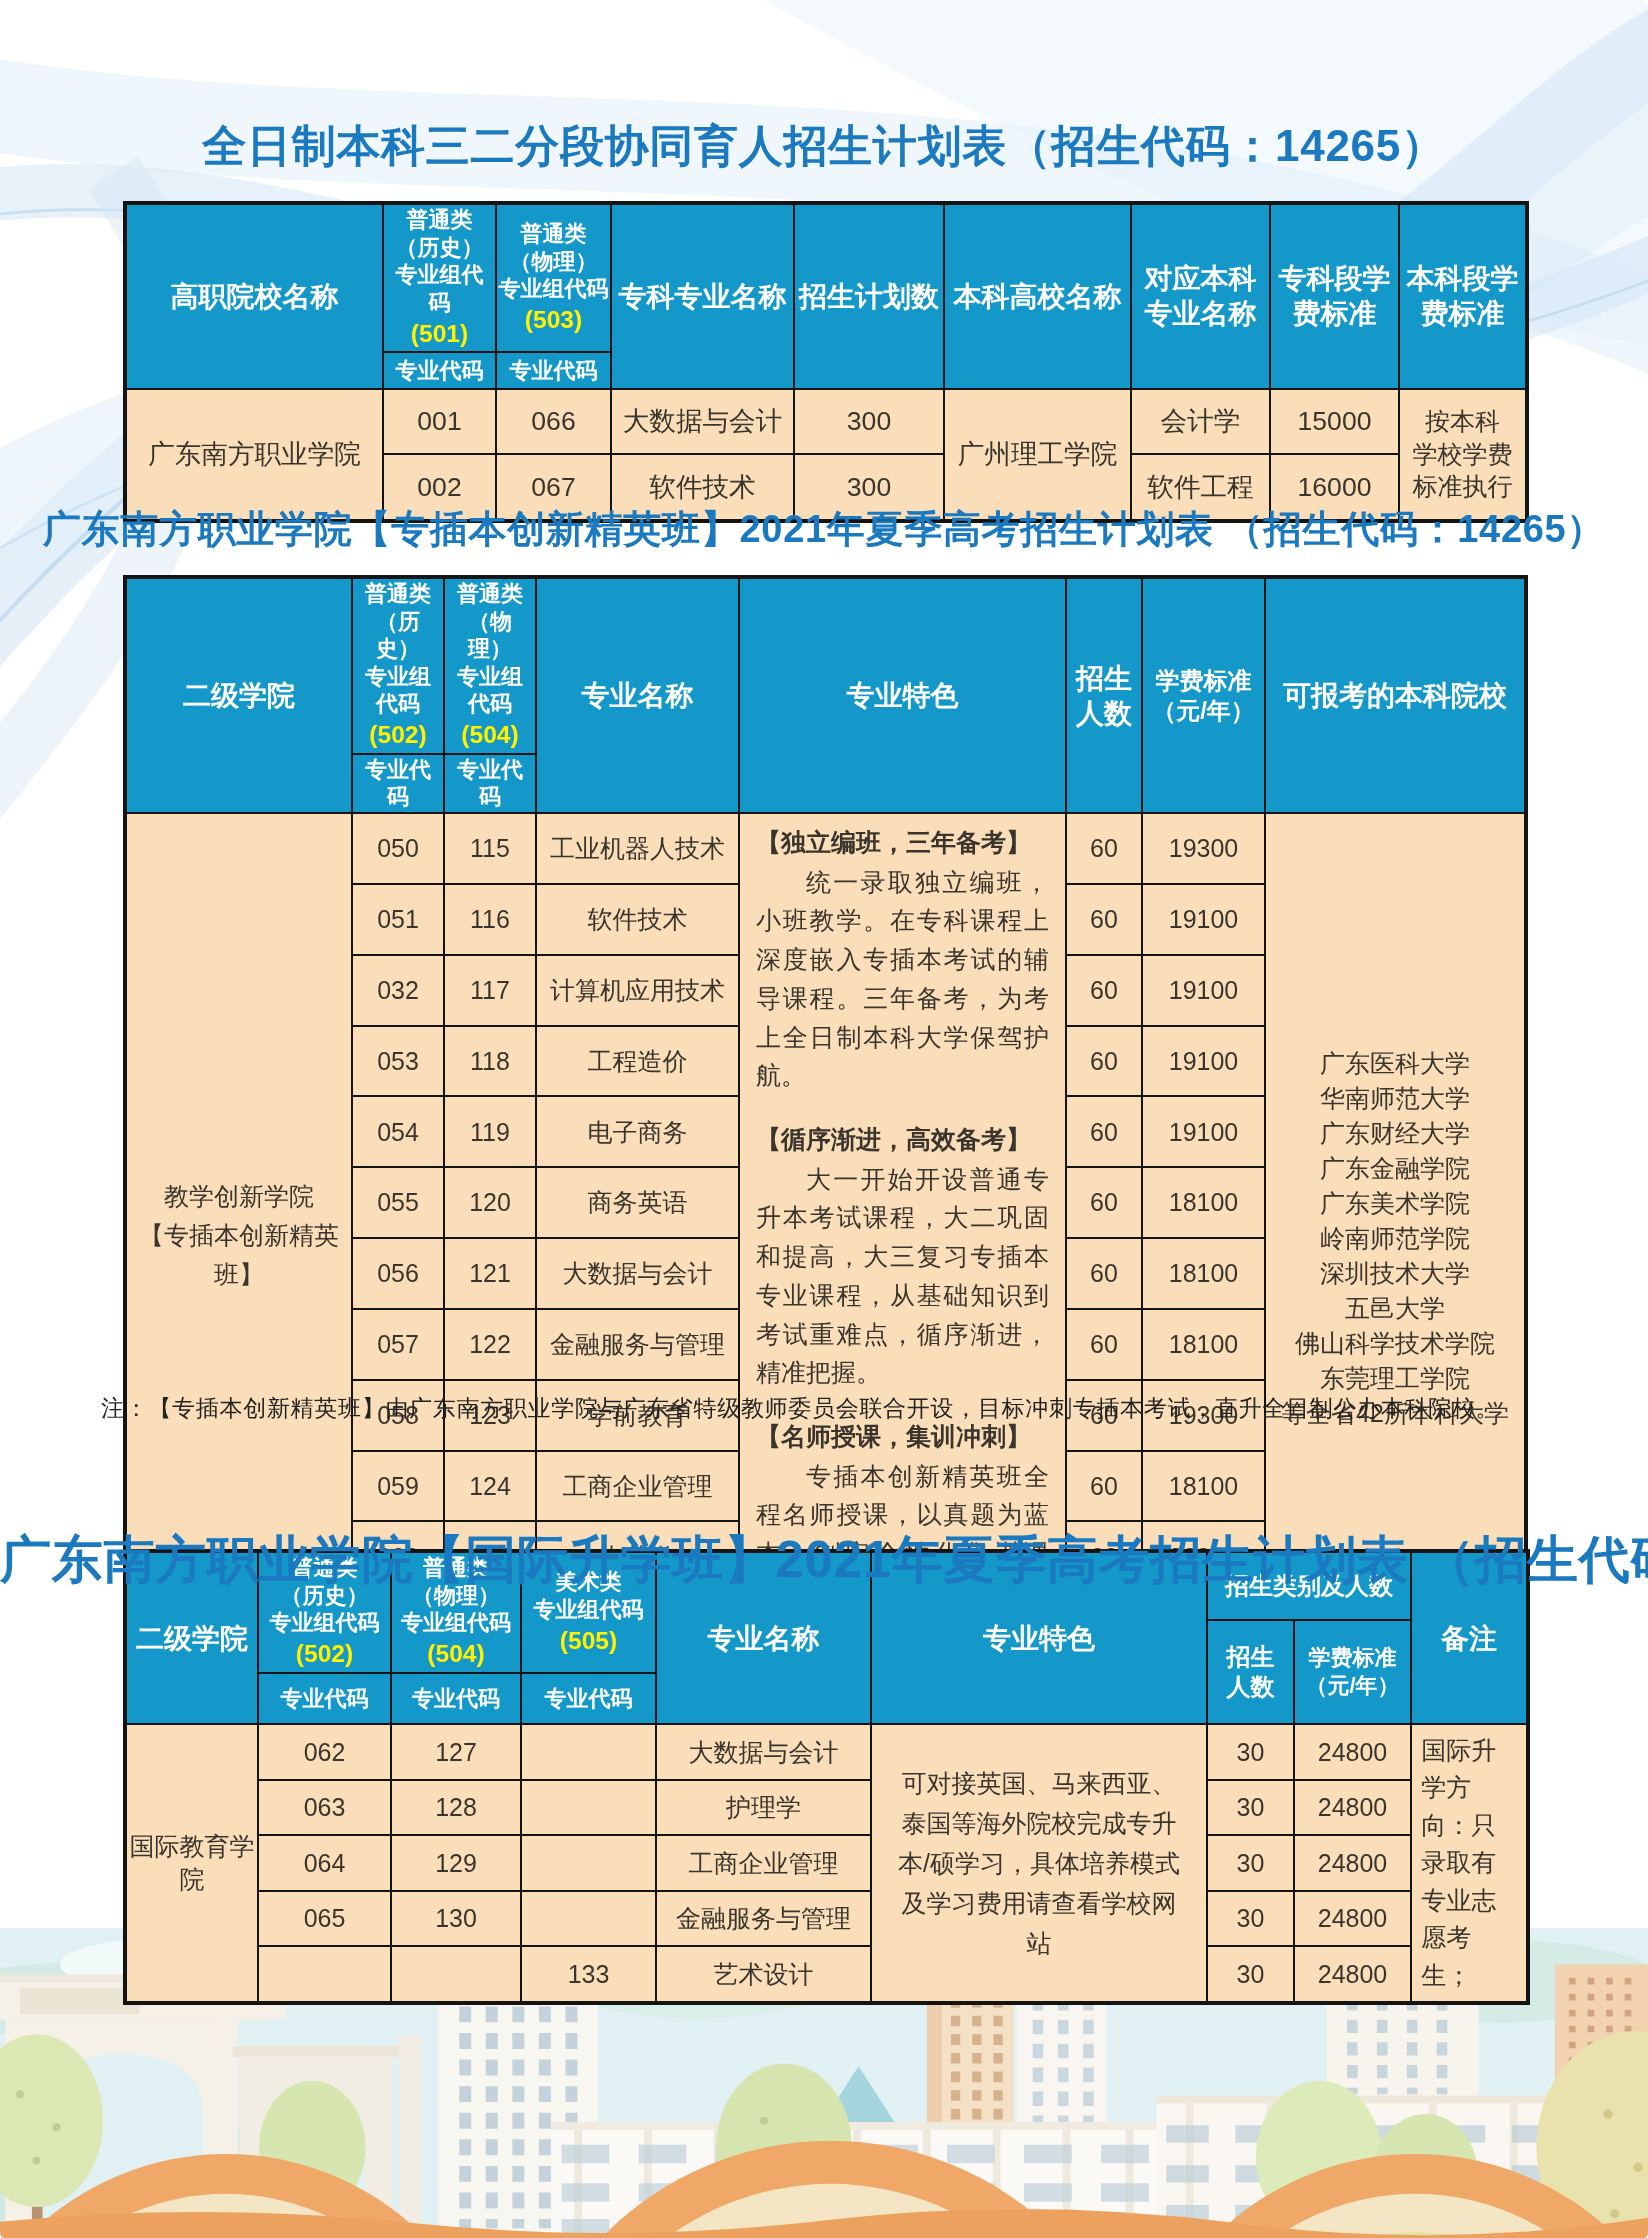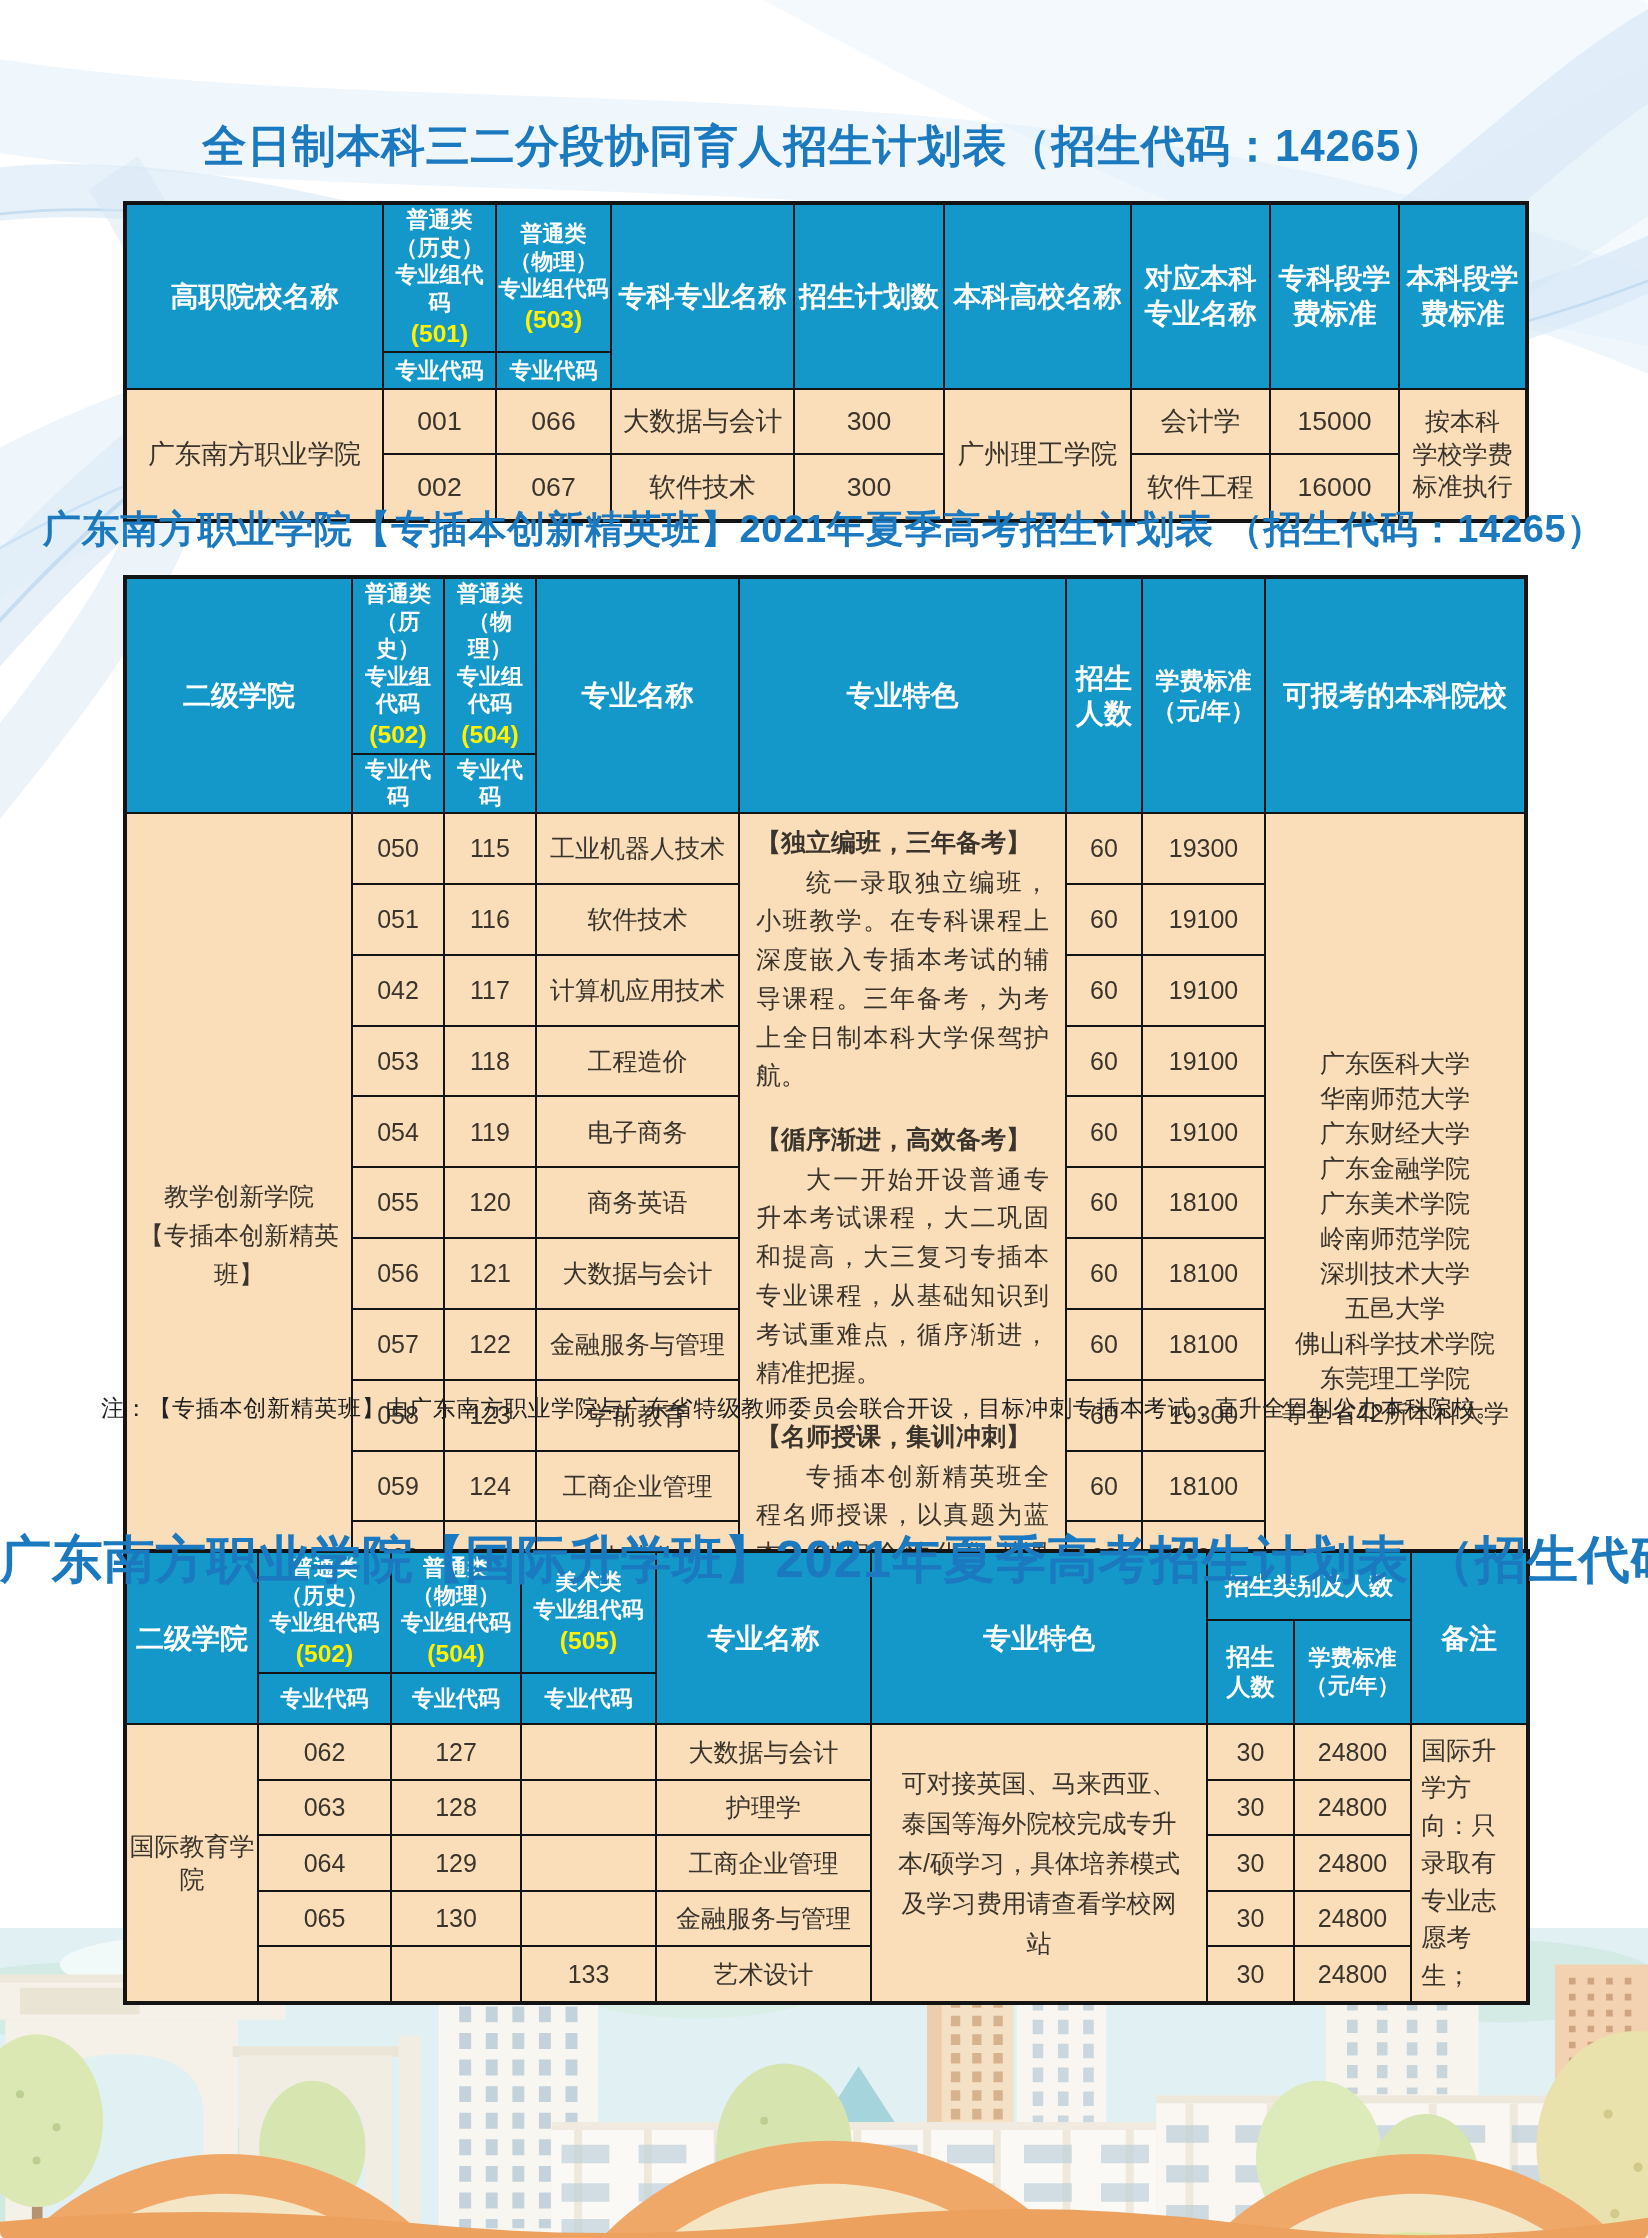--- a/index.html
+++ b/index.html
@@ -346,21 +346,21 @@
         </td>
       </tr>
       <tr class="dr">
         <td>051</td>
         <td>116</td>
         <td>软件技术</td>
         <td>60</td>
         <td>19100</td>
       </tr>
       <tr class="dr">
-        <td>042</td>
+        <td>032</td>
         <td>117</td>
         <td>计算机应用技术</td>
         <td>60</td>
         <td>19100</td>
       </tr>
       <tr class="dr">
         <td>053</td>
         <td>118</td>
         <td>工程造价</td>
         <td>60</td>

